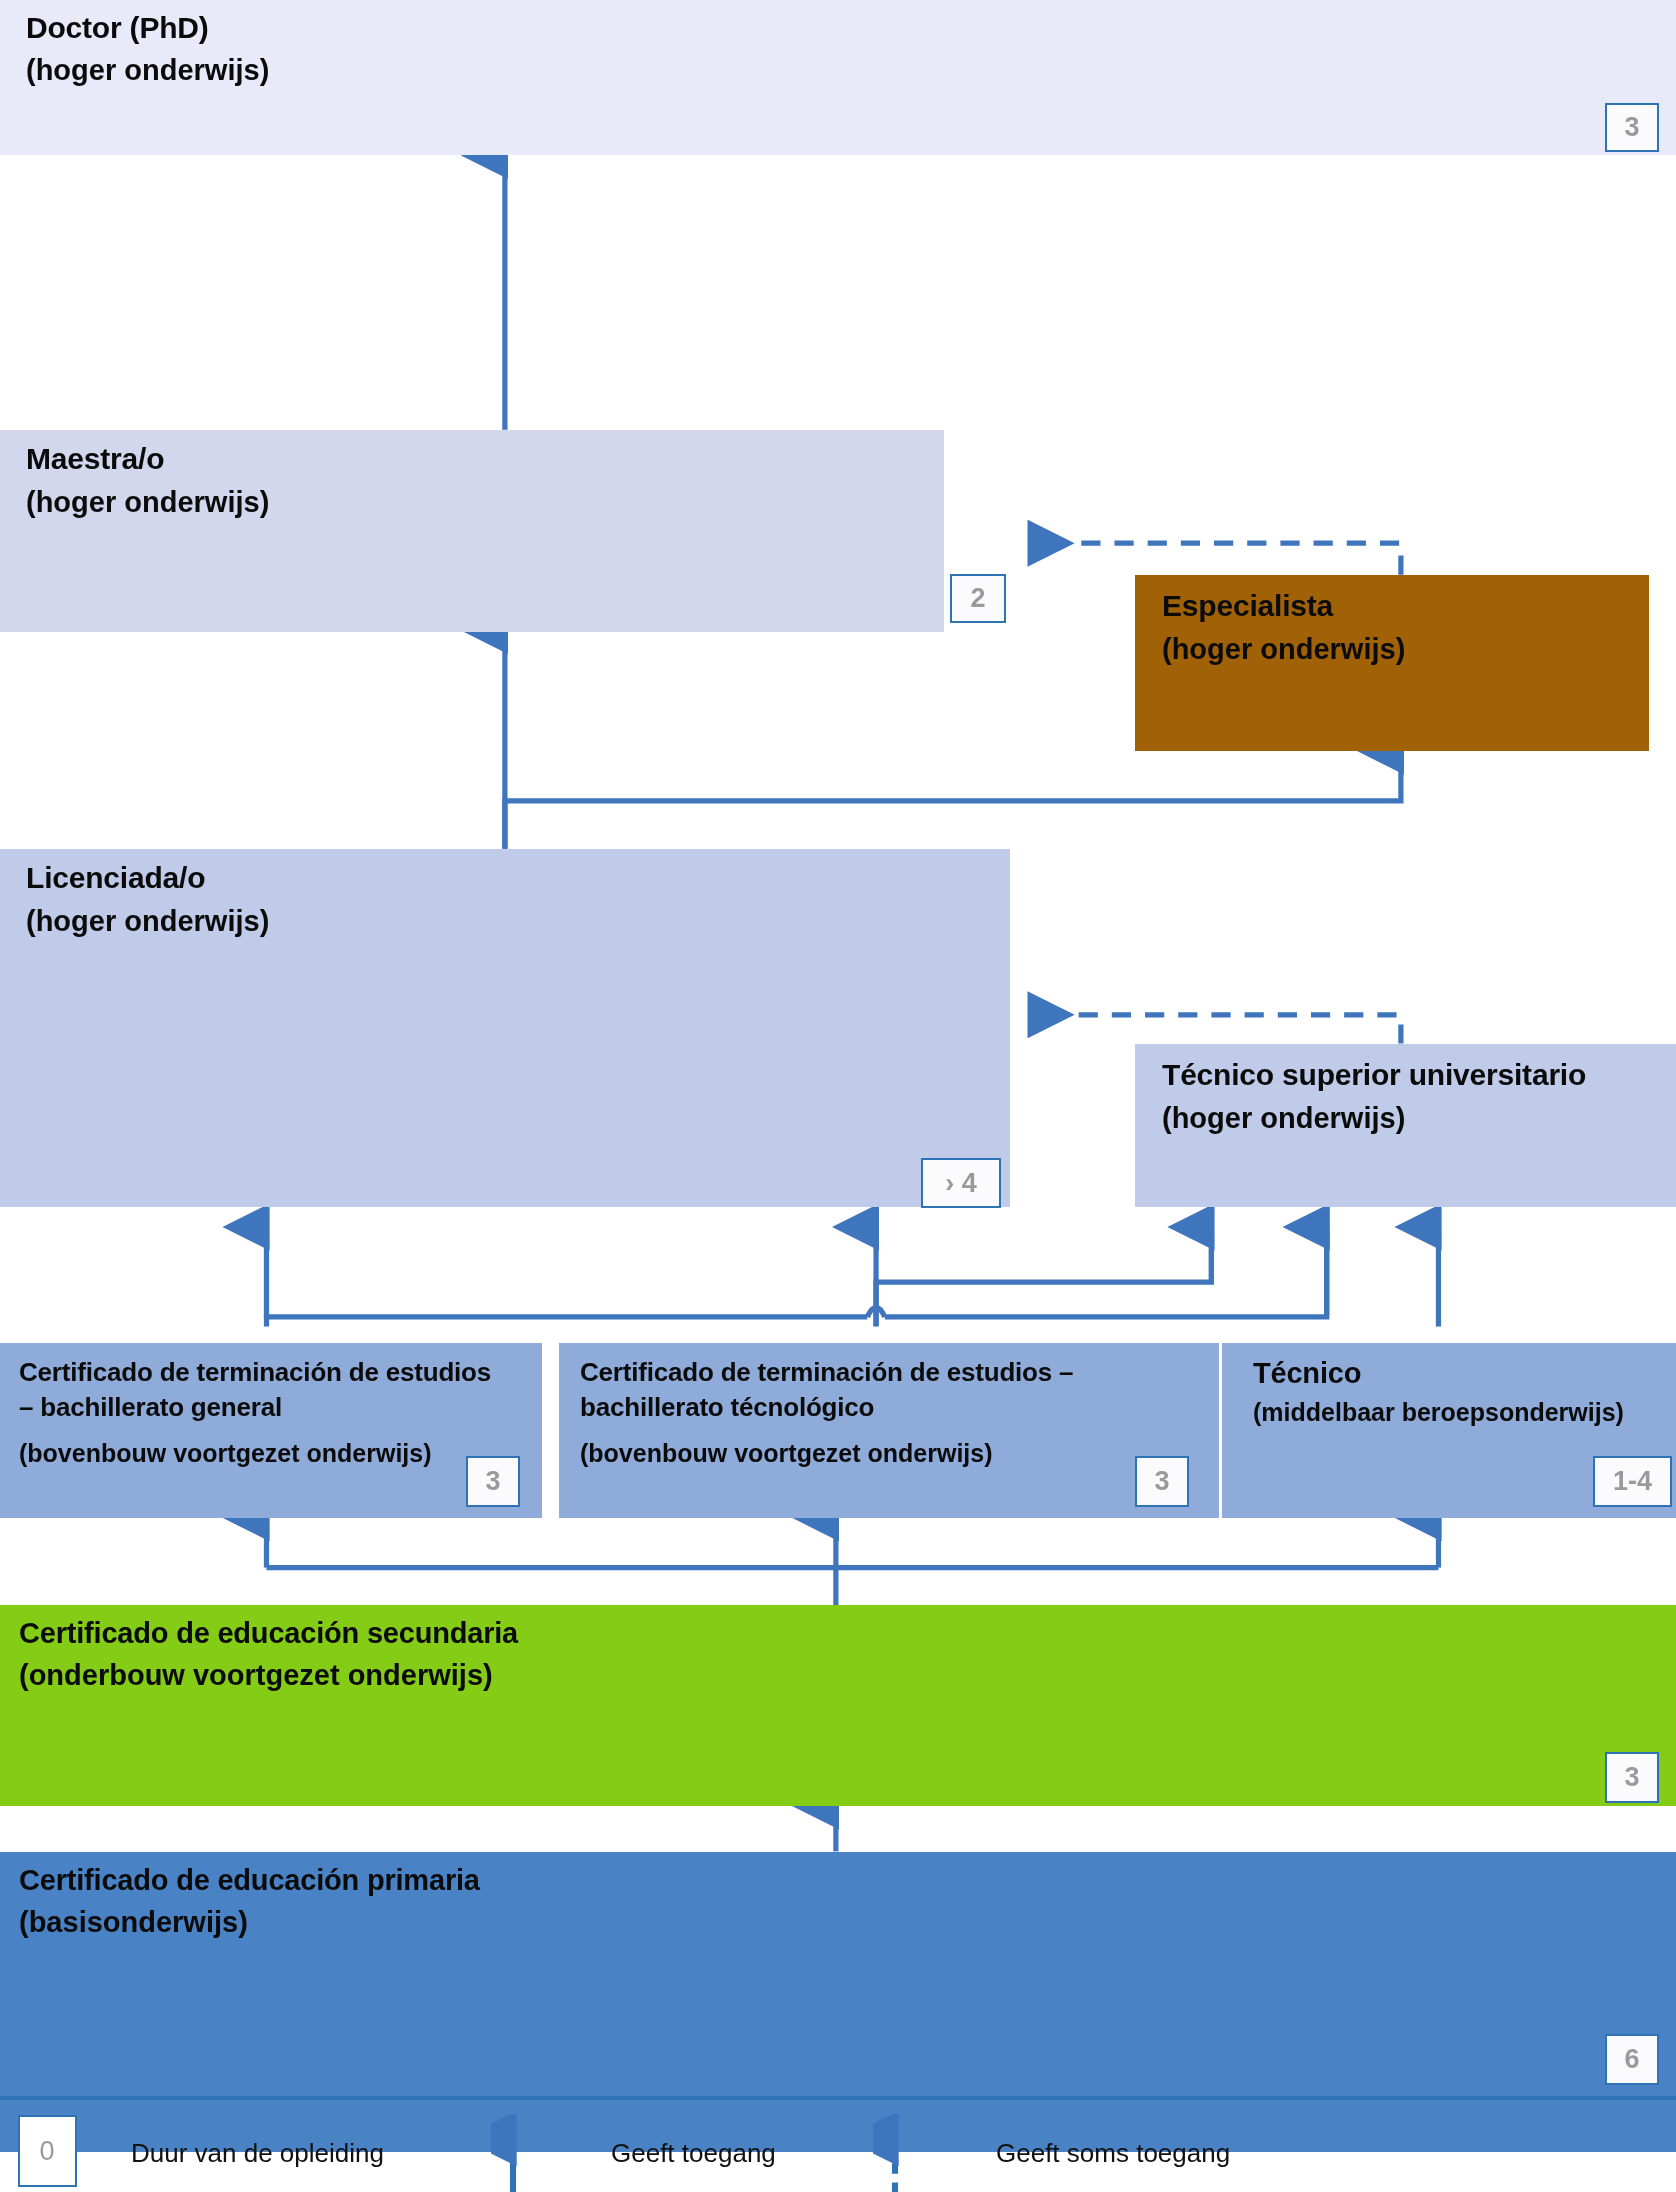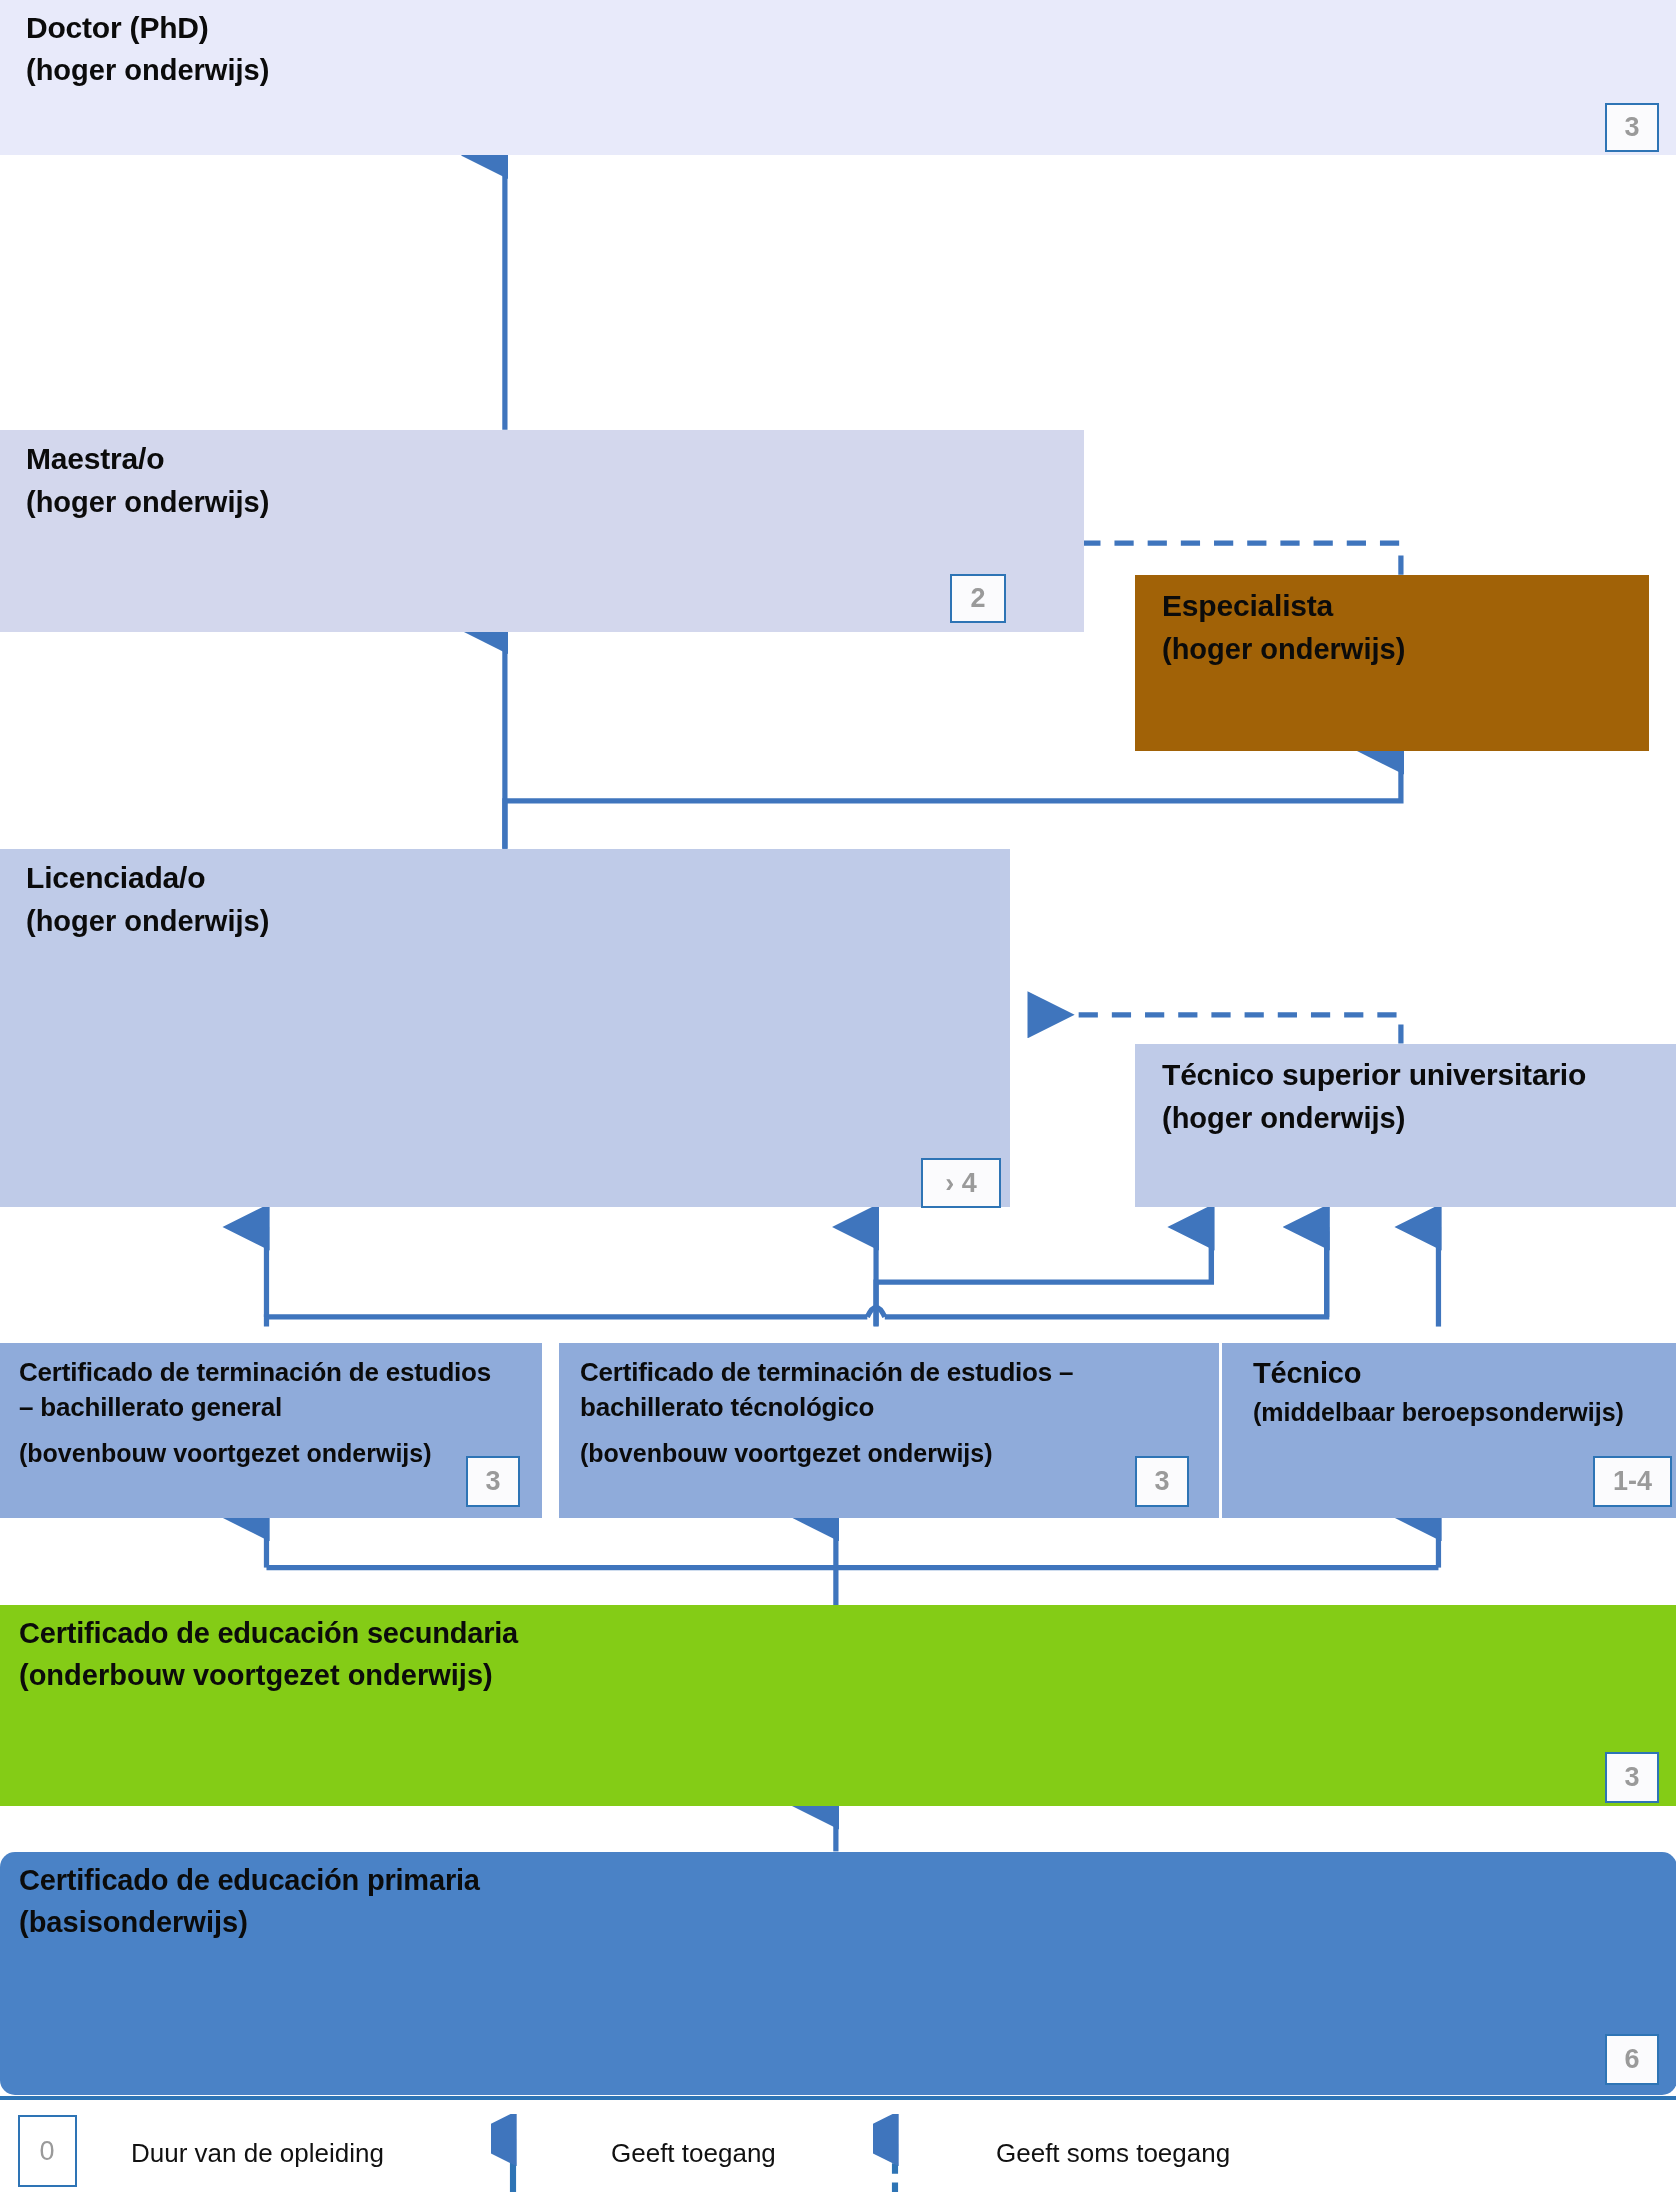--- a/index.html
+++ b/index.html
@@ -65,21 +65,21 @@
       <line x1="578" y1="492" x2="578" y2="178" marker-end="url(#arrowUp)"></line>
     </g>
   </svg>
 
   <div class="box" style="left:0;top:0;width:1677px;height:155px;background:#e8eafa;">
     <div class="title" style="position:absolute;left:26px;top:10.5px;font-size:30px;">Doctor (PhD)</div>
     <div class="sub" style="position:absolute;left:26px;top:54px;font-size:29px;">(hoger onderwijs)</div>
     <div class="badge" style="left:1605px;top:103px;width:54px;height:49px;font-size:27px;">3</div>
   </div>
 
-  <div class="box" style="left:0;top:430px;width:1084px;height:202px;background:#d3d7ed;">
+  <div class="box" style="left:0;top:430px;width:944px;height:202px;background:#d3d7ed;">
     <div class="title" style="position:absolute;left:26px;top:12.2px;font-size:30px;">Maestra/o</div>
     <div class="sub" style="position:absolute;left:26px;top:56px;font-size:29px;">(hoger onderwijs)</div>
     <div class="badge" style="left:950px;top:144px;width:56px;height:49px;font-size:27px;">2</div>
   </div>
 
   <div class="box" style="left:1135px;top:575px;width:514px;height:176px;background:#a16207;">
     <div class="title" style="position:absolute;left:27px;top:14px;font-size:30px;">Especialista</div>
     <div class="sub" style="position:absolute;left:27px;top:58px;font-size:29px;">(hoger onderwijs)</div>
 
   </div>
@@ -113,21 +113,21 @@
     <div class="sub" style="position:absolute;left:31px;top:55px;font-size:25px;">(middelbaar beroepsonderwijs)</div>
   </div>
   <div class="badge" style="left:1593px;top:1456px;width:79px;height:51px;font-size:27px;">1-4</div>
 
   <div class="box" style="left:0;top:1605px;width:1677px;height:201px;background:#84cc16;">
     <div class="title" style="position:absolute;left:19px;top:12.2px;font-size:29px;">Certificado de educación secundaria</div>
     <div class="sub" style="position:absolute;left:19px;top:54px;font-size:29px;">(onderbouw voortgezet onderwijs)</div>
     <div class="badge" style="left:1605px;top:147px;width:54px;height:51px;font-size:27px;">3</div>
   </div>
 
-  <div class="box" style="left:0;top:1852px;width:1677px;height:243px;background:#4a82c6;border-radius:15px;">
+  <div class="box" style="left:0;top:1852px;width:1677px;height:300px;background:#4a82c6;">
     <div class="title" style="position:absolute;left:19px;top:12.2px;font-size:29px;">Certificado de educación primaria</div>
     <div class="sub" style="position:absolute;left:19px;top:54px;font-size:29px;">(basisonderwijs)</div>
     <div class="badge" style="left:1605px;top:182px;width:54px;height:51px;font-size:27px;">6</div>
   </div>
 
   <div class="legend" style="top:2096px;">
     <div class="topline"></div>
 
     <div class="lbadge" style="left:17.5px;top:19px;">0</div>
     <div class="legend-txt" style="left:131px;top:42px;">Duur van de opleiding</div>

